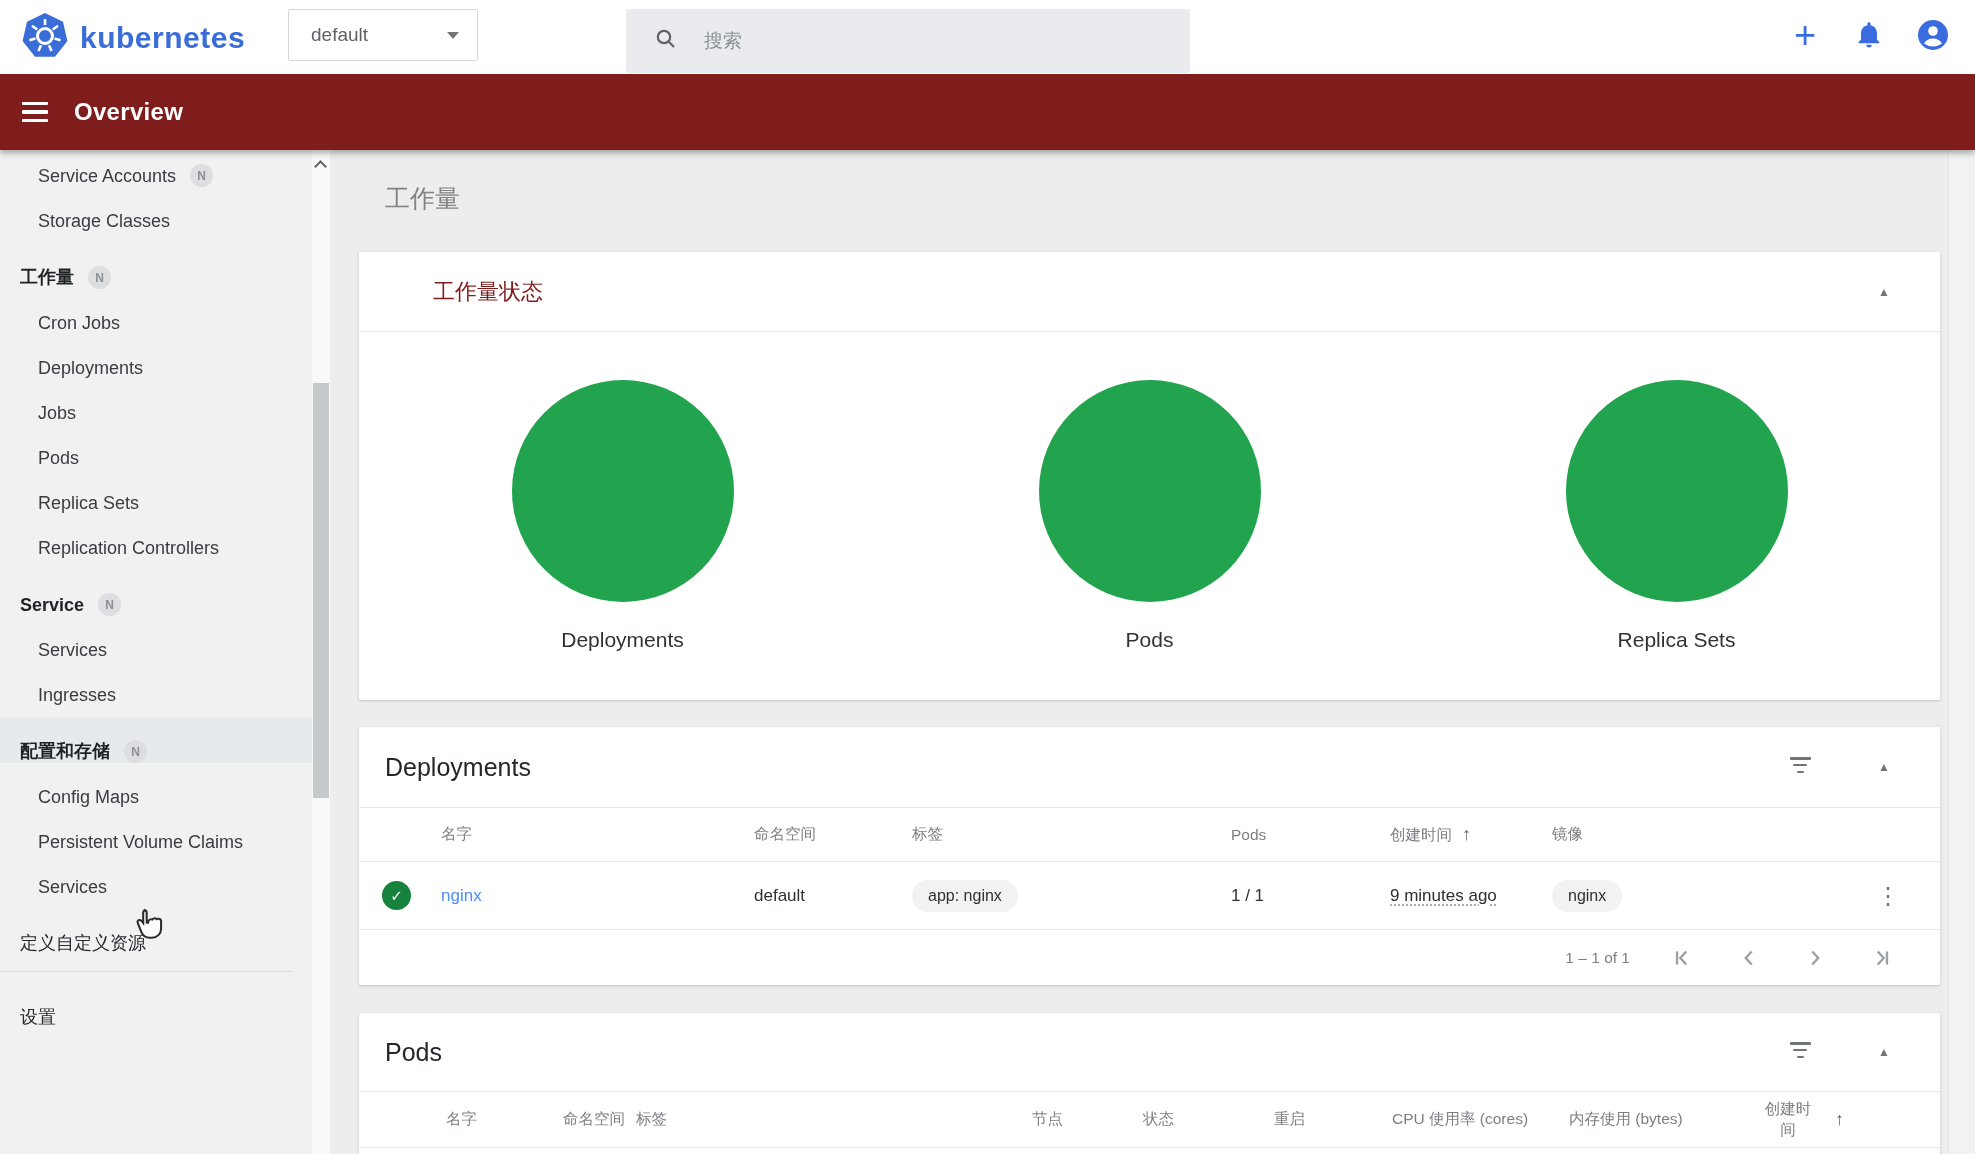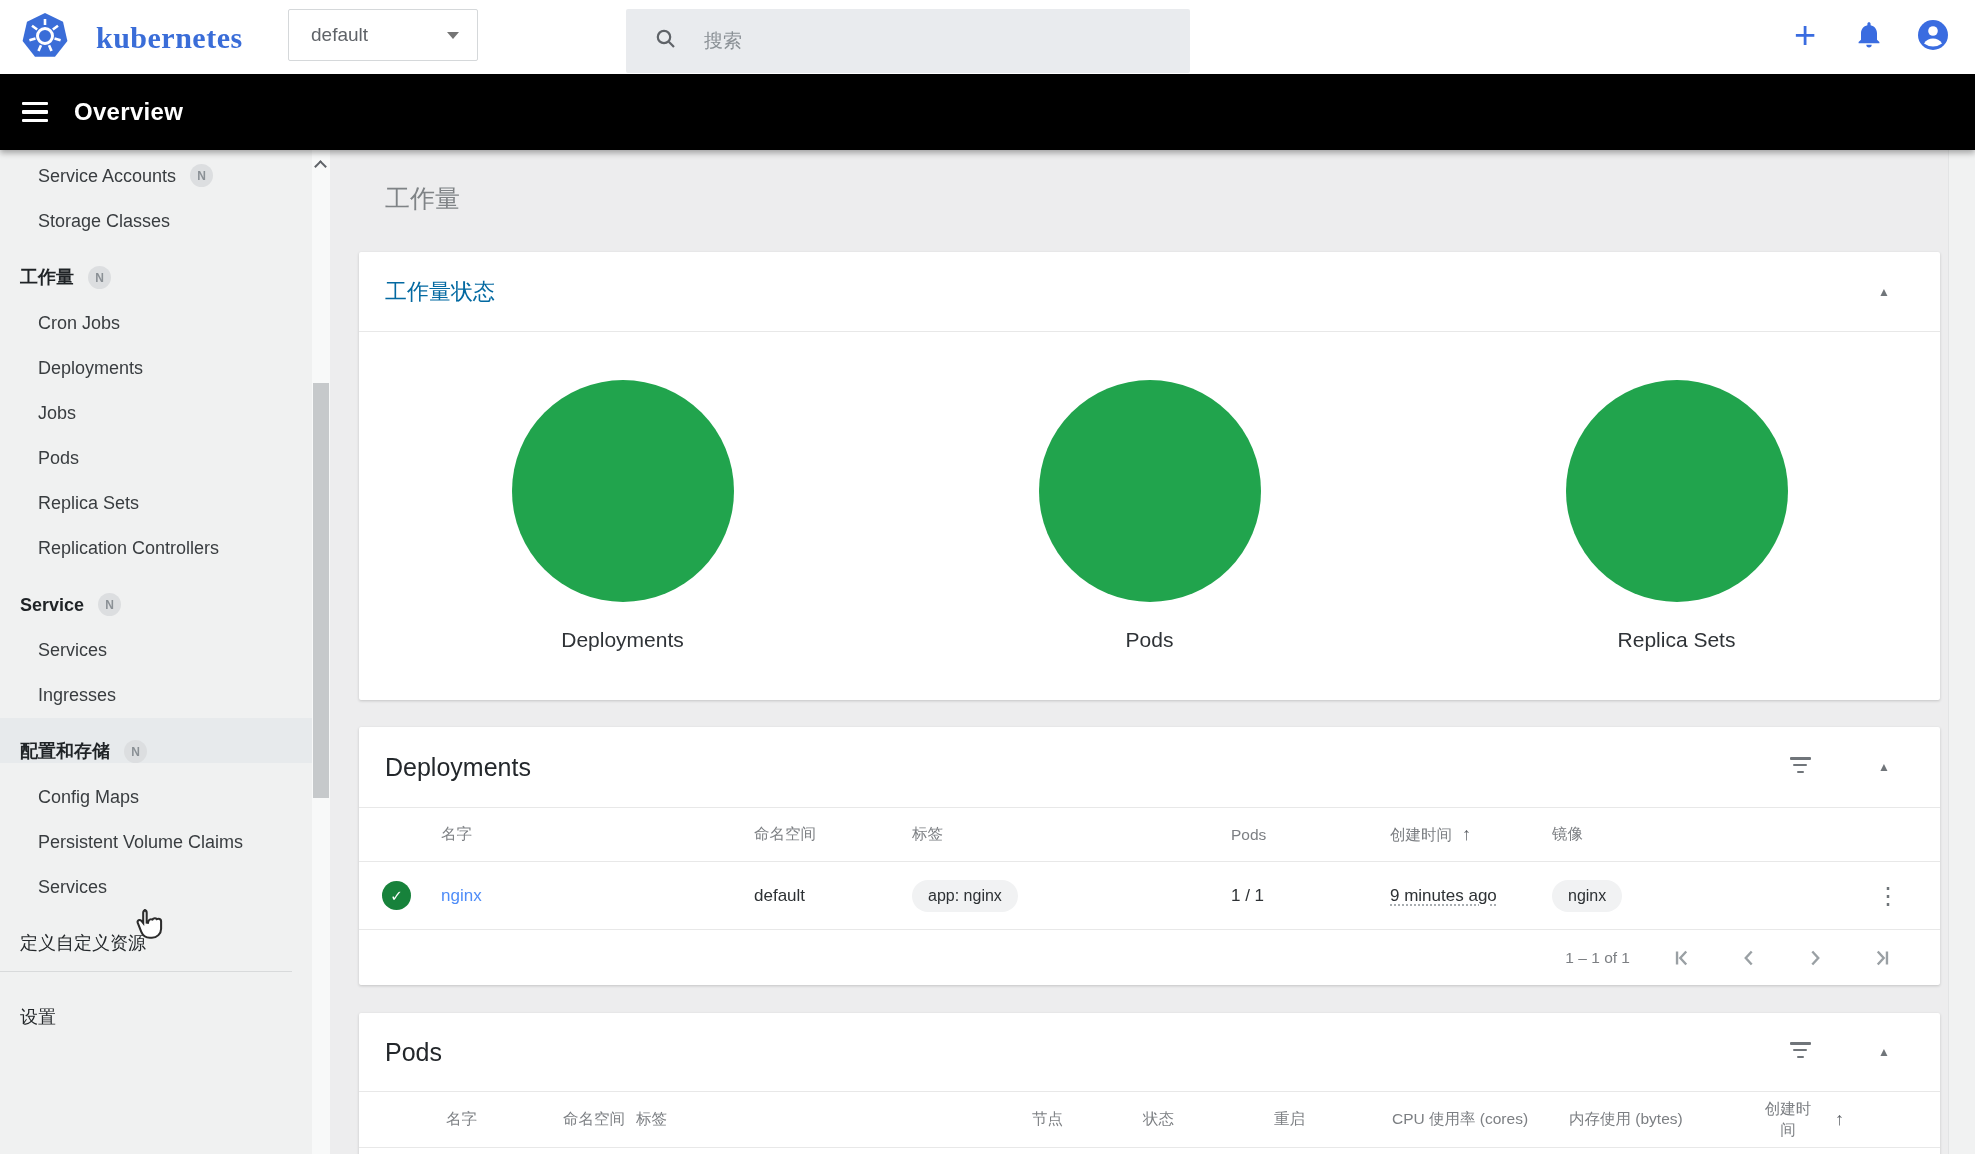--- a/index.html
+++ b/index.html
@@ -1,39 +1,39 @@
 <!DOCTYPE html>
 <html><head>
 <meta charset="utf-8">
 <style>
   * { margin:0; padding:0; box-sizing:border-box; }
   html,body { width:1975px; height:1154px; overflow:hidden; background:#fff;
               font-family:"Liberation Sans","DejaVu Sans",sans-serif; }
 
   
   #topbar { position:absolute; left:0; top:0; width:1975px; height:74px; background:#ffffff; z-index:5; }
-  #logo { position:absolute; left:22px; top:13px; display:flex; align-items:center; gap:28px;font-family:Liberation Serif, serif; }
+  #logo { position:absolute; left:22px; top:13px; display:flex; align-items:center; gap:12px; }
   #brand { font-size:30px; font-weight:bold; color:#3a6dd8; letter-spacing:.5px; }
   #ns-select { position:absolute; left:288px; top:9px; width:190px; height:52px; background:#fff;
                border:1px solid #d5d8da; border-radius:2px; display:flex; align-items:center;
                padding:0 18px 0 22px; cursor:pointer; }
   #ns-value { font-size:19px; color:#5f6368; flex:1; }
   .caret-down { width:0; height:0; border-left:6px solid transparent; border-right:6px solid transparent;
                 border-top:7px solid #757575; }
   #searchbar { position:absolute; left:626px; top:9px; width:564px; height:64px; background:#e9ebee;
                border-radius:2px; display:flex; align-items:center; padding-left:28px; }
   #search-input { border:none; outline:none; background:transparent; font-size:19px; color:#5f6368;
                   margin-left:26px; width:420px; font-family:inherit; }
   #search-input::placeholder { color:#8a9095; }
   .topbar-actions { position:absolute; right:10px; top:0; height:74px; display:flex; align-items:center; }
   .action-btn { width:64px; height:64px; display:flex; align-items:center; justify-content:center; cursor:pointer; }
   #plus-glyph { font-size:38px; color:#3a6ce0; font-weight:400; line-height:1; margin-top:-4px; }
 
   
-  #appbar { position:absolute; left:0; top:74px; width:1975px; height:76px; background:#000000;
+  #appbar { position:absolute; left:0; top:74px; width:1975px; height:76px; background:#7f1d1d;
             box-shadow:0 3px 6px rgba(0,0,0,.32); z-index:4; display:flex; align-items:center; }
   #hamburger { margin-left:22px; width:32px; height:26px; display:flex; flex-direction:column;
                justify-content:center; gap:5px; cursor:pointer; }
   #hamburger span { display:block; width:26px; height:3.4px; background:#fff; border-radius:1px; }
   #appbar-title { margin-left:20px; color:#fff; font-size:24px; font-weight:bold; letter-spacing:.3px; }
 
   
   #sidebar { position:absolute; left:0; top:150px; width:330px; height:1004px; background:#f0f1f1; overflow:hidden; }
   #side-list { position:absolute; left:0; top:0; width:312px; }
   .side-row { height:45px; display:flex; align-items:flex-end; padding-left:38px; font-size:18px;
@@ -60,21 +60,21 @@
   #page-title { position:absolute; left:55px; top:32px; font-size:25px; color:#7f8386; }
 
   .card { position:absolute; left:29px; width:1581px; background:#fff; border-radius:2px;
           box-shadow:0 1px 3px rgba(0,0,0,.18); }
   #card-status { top:102px; height:448px; }
   #card-deployments { top:577px; height:258px; }
   #card-pods { top:863px; height:300px; }
 
   .card-head { position:relative; height:80px; display:flex; align-items:center; padding-left:26px; }
   #card-pods .card-head { height:79px; }
-  .card-title-sm { font-size:22px; color:#0369a1; }
+  .card-title-sm { font-size:22px; color:#7f1d1d;margin-left:48px; }
   .card-title-lg { font-size:25px; color:#23272b; }
   .head-border { border-bottom:1px solid #e8e8e8; }
   .collapse-btn { position:absolute; right:44px; top:50%; transform:translateY(-50%); font-size:12px;
                   color:#70757a; cursor:pointer; width:24px; text-align:center; }
   .filter-btn { position:absolute; right:128px; top:50%; transform:translateY(-50%); width:24px; height:20px;
                 display:flex; flex-direction:column; align-items:center; gap:4.2px; cursor:pointer; }
   .filter-btn i { display:block; height:2.6px; background:#70757a; border-radius:1px; }
   .filter-btn i:nth-child(1){ width:21px; } .filter-btn i:nth-child(2){ width:14px; } .filter-btn i:nth-child(3){ width:7px; }
 
   

